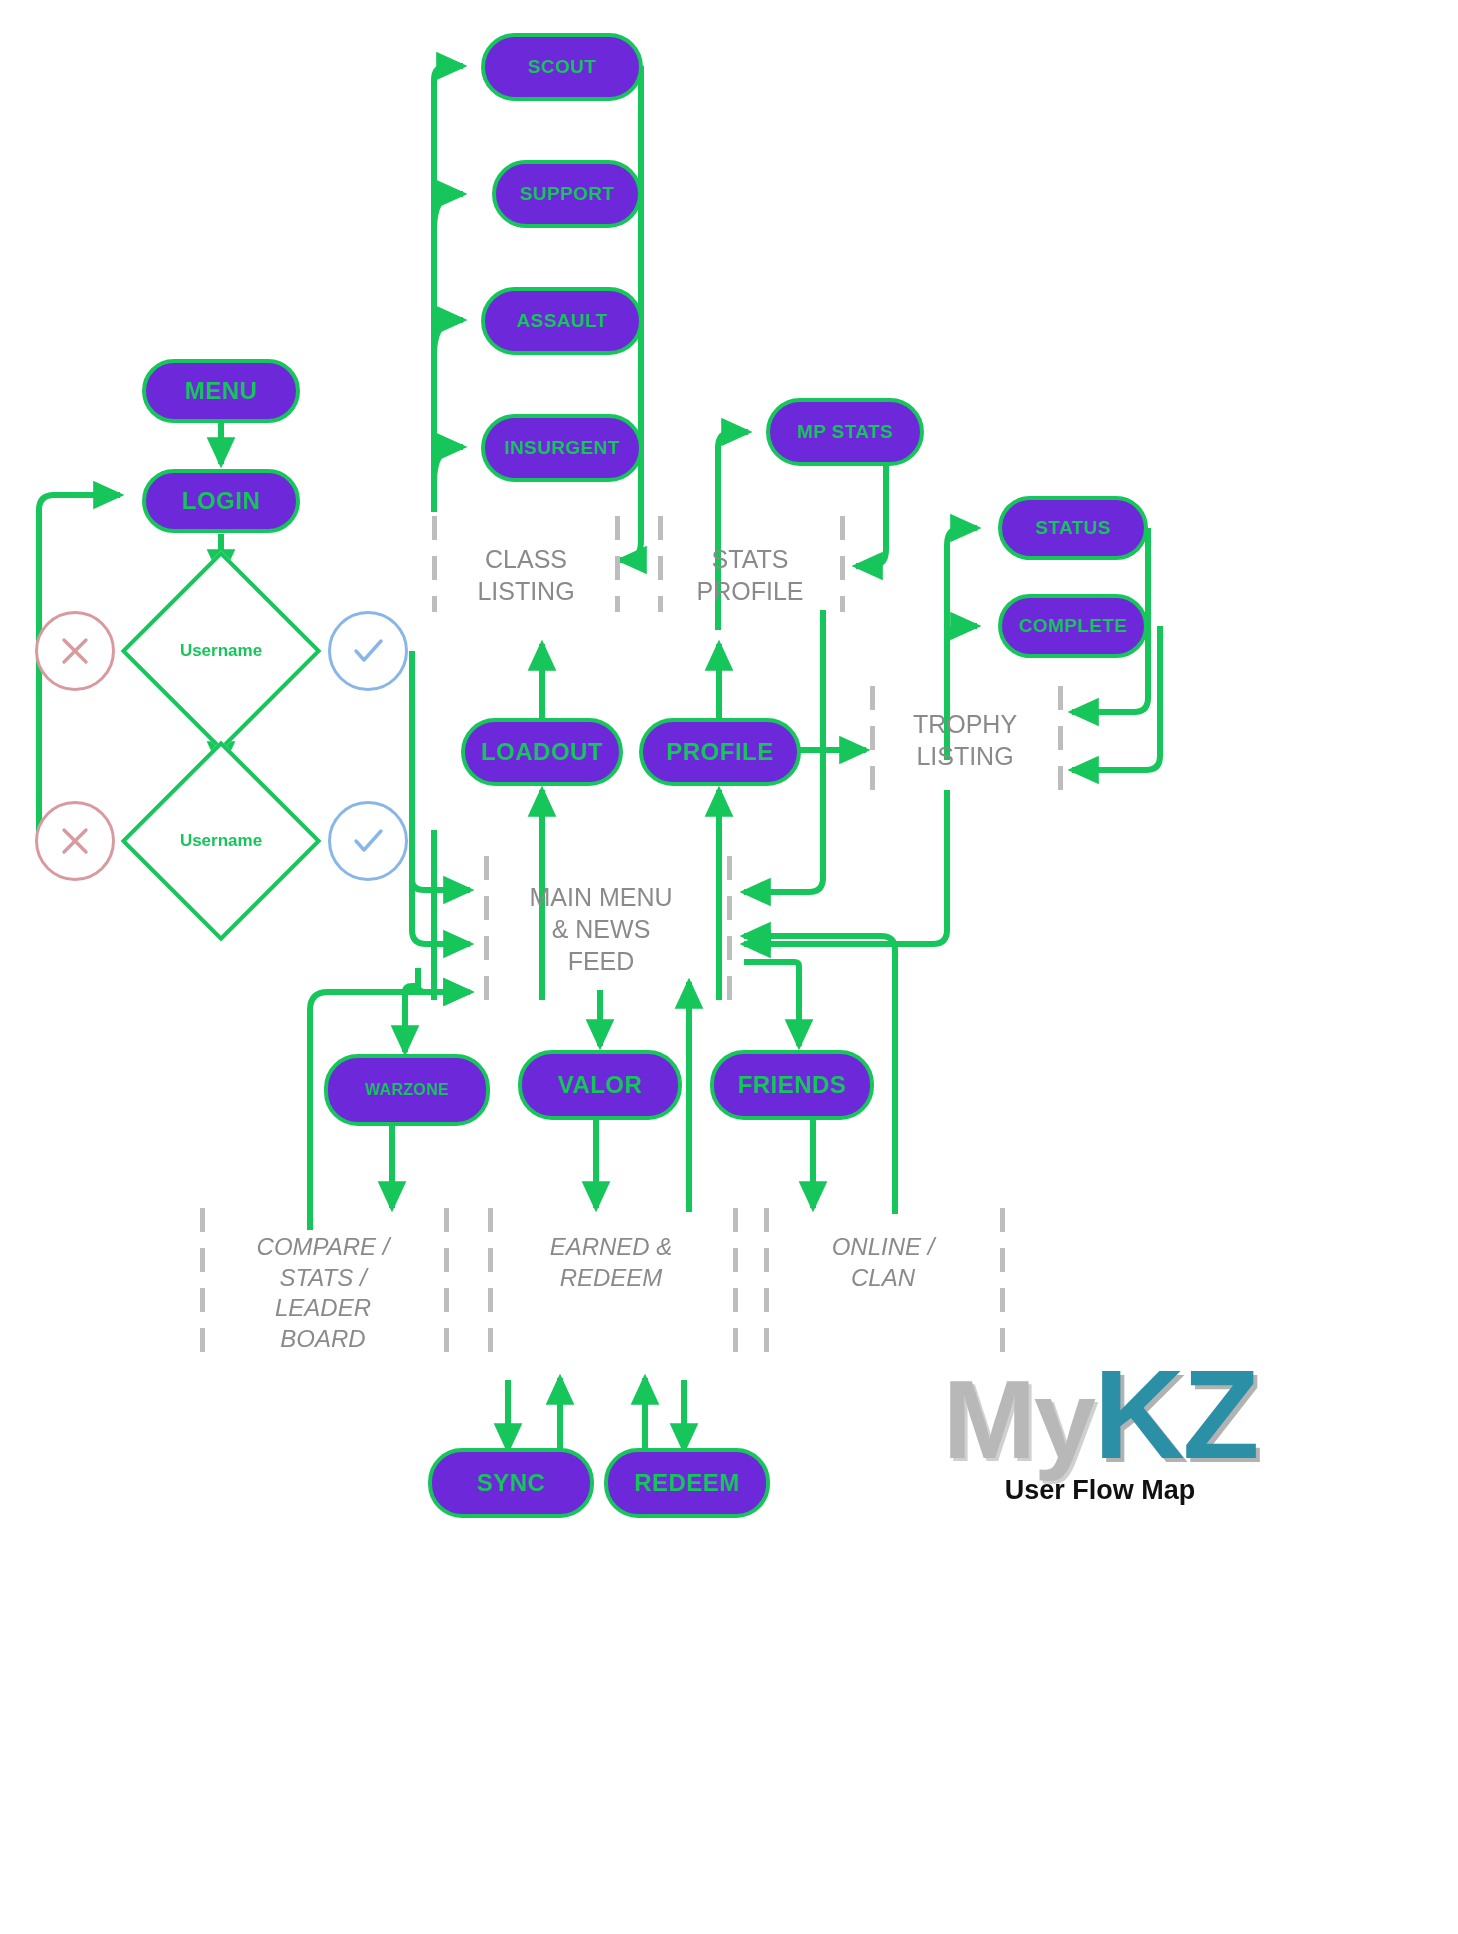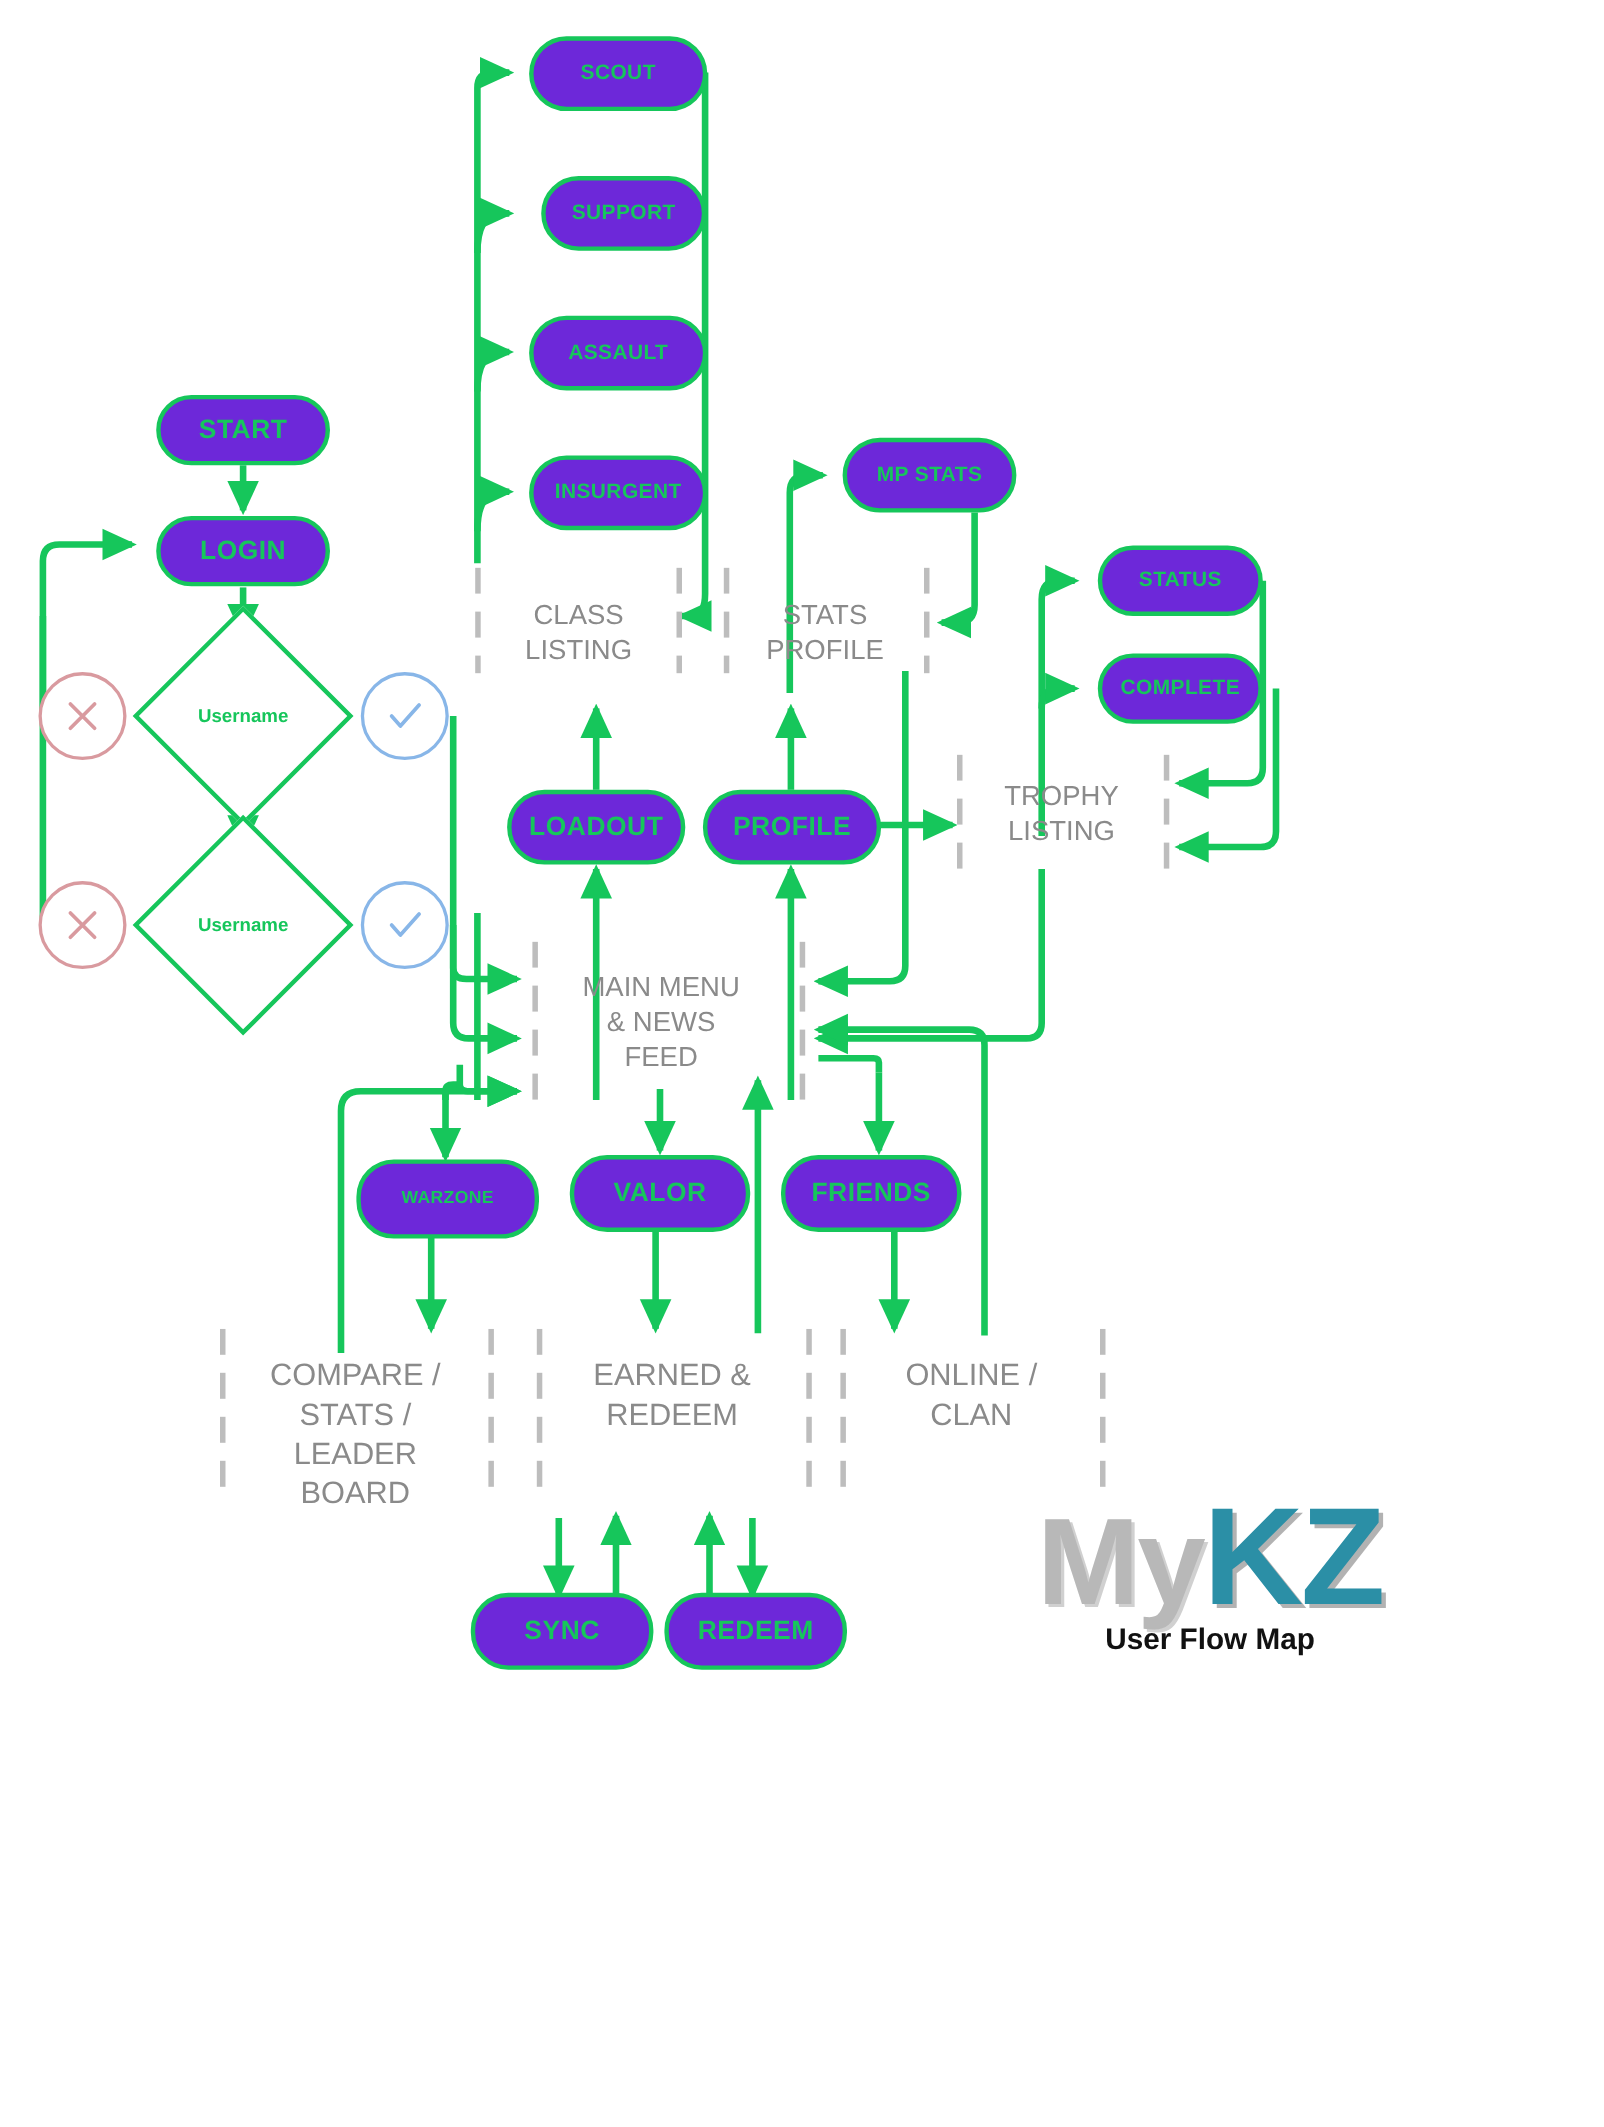--- a/index.html
+++ b/index.html
@@ -31,21 +31,21 @@
   .vcirc.pass{border:3px solid #88b6e8;}
   .vcirc svg{display:block;}
 
   
   .dbar{position:absolute;width:5px;background-image:linear-gradient(#bdbdbd 60%,rgba(0,0,0,0) 0%);
         background-size:5px 40px;background-repeat:repeat-y;z-index:2;}
 
   
   .zlabel{position:absolute;color:#8a8a8a;font-size:25px;line-height:1.28;text-align:center;
           font-weight:400;z-index:3;}
-  .zlabel.sm{font-size:28px;}
+  .zlabel.sm{font-size:24px;font-style:italic;}
 
   
   #logo{position:absolute;z-index:8;text-align:center;}
   #logo .wordmark{font-size:112px;font-weight:700;line-height:.9;letter-spacing:-.02em;
         font-family:"Liberation Sans",sans-serif;}
   #logo .my{color:#b8b8b8;text-shadow:3px 3px 0 rgba(120,120,120,.35);}
   #logo .kz{color:#2b8fa6;text-shadow:4px 4px 0 rgba(0,0,0,.30);font-size:126px;}
   #logo .tagline{color:#111;font-size:27px;font-weight:700;margin-top:4px;}
 </style>
 </head>
@@ -171,21 +171,21 @@
 FEED</div>
   <div class="zlabel sm" style="left:212px;top:1232px;width:222px;white-space:pre-line;">COMPARE /
 STATS /
 LEADER
 BOARD</div>
   <div class="zlabel sm" style="left:500px;top:1232px;width:222px;white-space:pre-line;">EARNED &amp;
 REDEEM</div>
   <div class="zlabel sm" style="left:776px;top:1232px;width:214px;white-space:pre-line;">ONLINE  /
 CLAN</div>
 
-  <div class="node n-lg" style="left:142px;top:359px;width:158px;height:64px;">START</div>
+  <div class="node n-lg" style="left:142px;top:359px;width:158px;height:64px;">MENU</div>
   <div class="node n-lg" style="left:142px;top:469px;width:158px;height:64px;">LOGIN</div>
 
   <div class="node n-md" style="left:481px;top:33px;width:162px;height:68px;">SCOUT</div>
   <div class="node n-md" style="left:492px;top:160px;width:150px;height:68px;">SUPPORT</div>
   <div class="node n-md" style="left:481px;top:287px;width:162px;height:68px;">ASSAULT</div>
   <div class="node n-md" style="left:481px;top:414px;width:162px;height:68px;">INSURGENT</div>
 
   <div class="node n-md" style="left:766px;top:398px;width:158px;height:68px;">MP STATS</div>
 
   <div class="node n-md" style="left:998px;top:496px;width:150px;height:64px;">STATUS</div>

